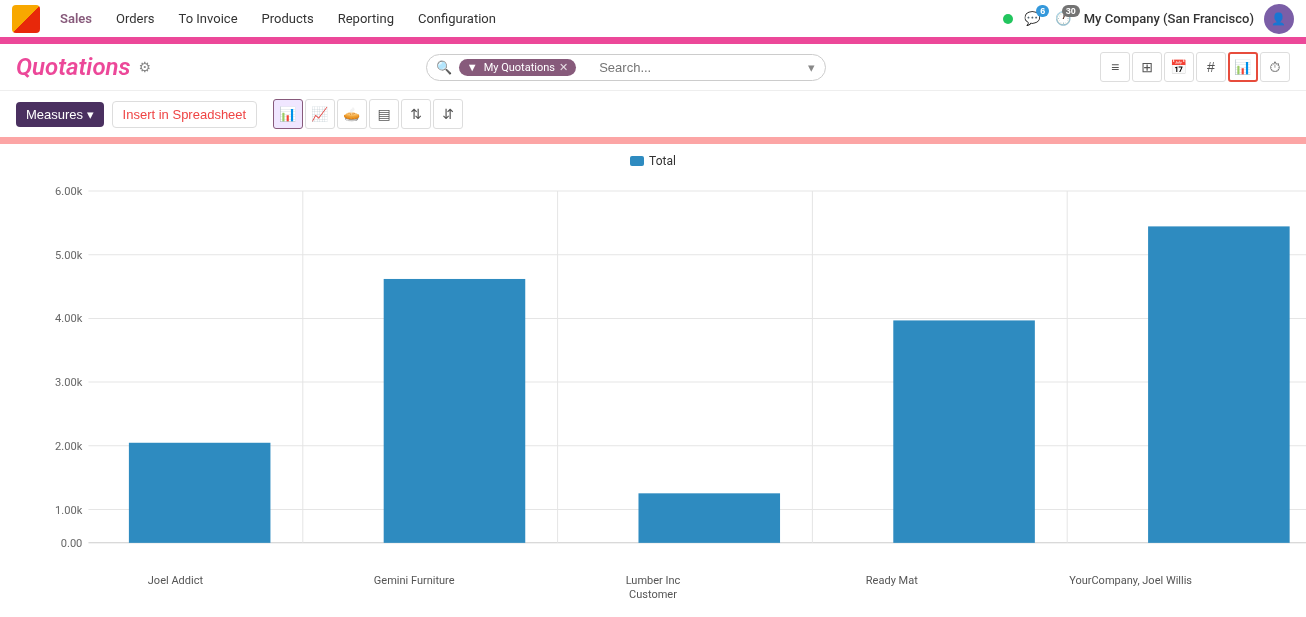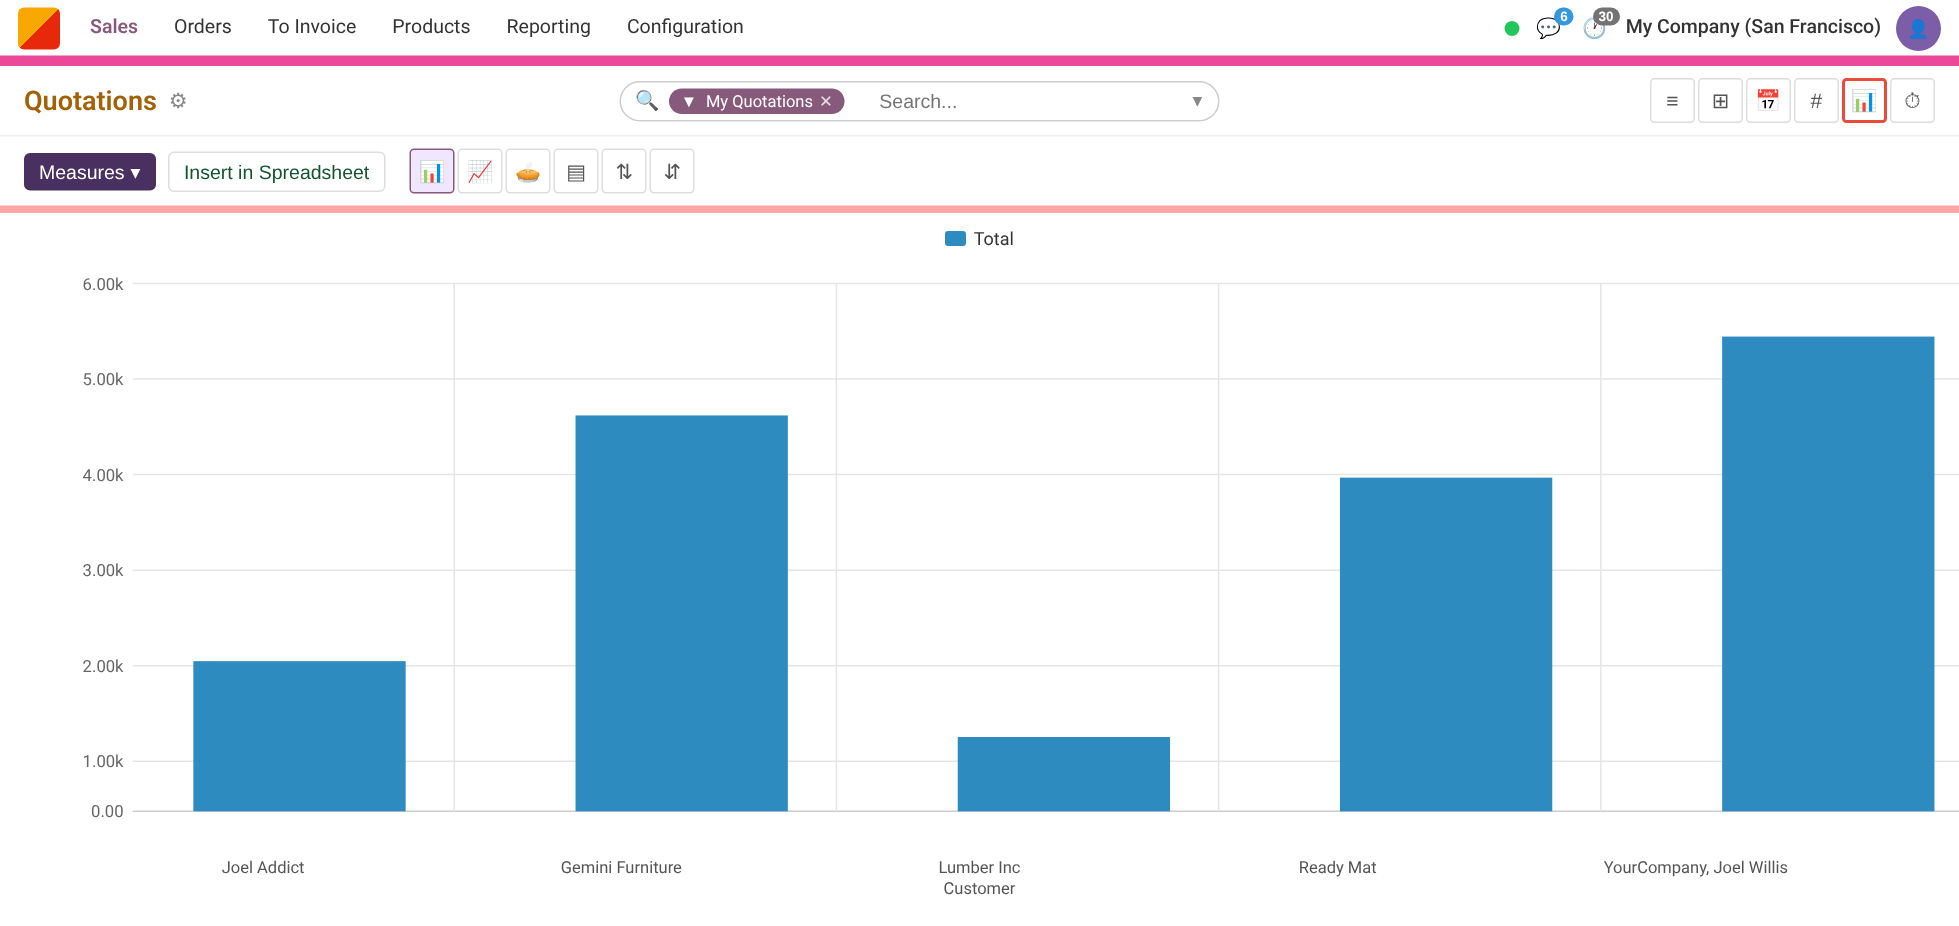--- a/index.html
+++ b/index.html
@@ -40,21 +40,21 @@
       background: #7b5ea7; display: flex; align-items: center; justify-content: center;
       color: #fff; font-size: 12px; overflow: hidden;
     }
 
     
     .title-bar {
       display: flex; align-items: center; justify-content: space-between;
       padding: 8px 16px; border-bottom: 1px solid #eee;
     }
     .title-bar-left { display: flex; align-items: center; gap: 8px; }
-    .page-title { font-size: 18px; font-weight: 600; color: #a16207; }
+    .page-title { font-size: 24px; font-weight: 600; color: #ec4899; font-style: italic; }
     .gear-icon { color: #888; font-size: 14px; cursor: pointer; }
 
     .search-bar {
       display: flex; align-items: center;
       border: 1px solid #ccc; border-radius: 20px;
       padding: 4px 10px; background: #fff; flex: 1; max-width: 400px;
       margin: 0 20px;
     }
     .search-icon { color: #888; margin-right: 6px; }
     .filter-tag {
@@ -73,30 +73,30 @@
     .view-btn {
       width: 30px; height: 30px; display: flex; align-items: center; justify-content: center;
       border: 1px solid #ddd; background: #fff; cursor: pointer; border-radius: 3px;
       color: #555; font-size: 14px;
     }
     .view-btn.active { border: 2px solid #e74c3c; color: #333; }
 
     
     .toolbar {
       display: flex; align-items: center; padding: 8px 16px;
-      border-bottom: 5px solid #fca5a5; gap: 8px;
+      border-bottom: 7px solid #fca5a5; gap: 8px;
     }
     .measures-btn {
       display: flex; align-items: center; gap: 4px;
       background: #4a3060; color: #fff; border: none; border-radius: 4px;
       padding: 5px 10px; cursor: pointer; font-size: 13px;
     }
     .insert-btn {
       background: #fff; border: 1px solid #ddd; border-radius: 4px;
-      padding: 5px 10px; cursor: pointer; font-size: 13px; color: #14532d;
+      padding: 5px 10px; cursor: pointer; font-size: 13px; color: #ef4444;
     }
     .chart-type-btns { display: flex; gap: 2px; margin-left: 8px; }
     .chart-btn {
       width: 30px; height: 30px; display: flex; align-items: center; justify-content: center;
       border: 1px solid #ddd; background: #fff; cursor: pointer; border-radius: 3px;
       color: #555; font-size: 14px;
     }
     .chart-btn.active { background: #f0e6ff; border-color: #875a7b; }
 
     

